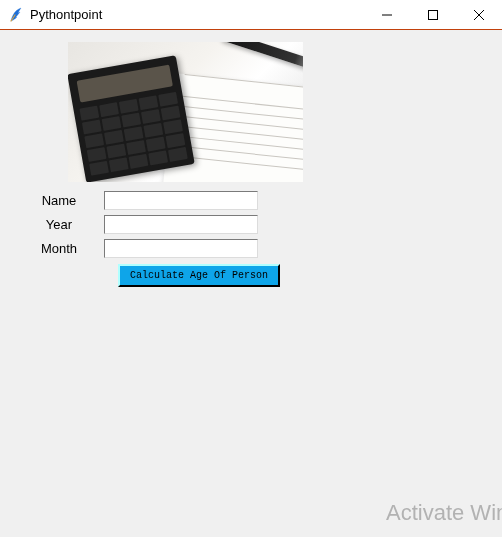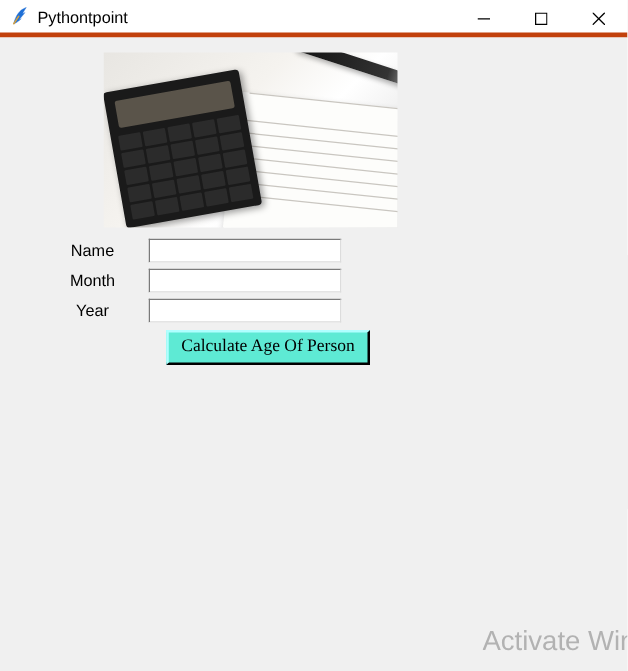--- a/index.html
+++ b/index.html
@@ -11,21 +11,21 @@
       font-size: 12px;
       overflow: hidden;
       position: relative;
     }
     .titlebar {
       height: 30px;
       background: #fff;
       display: flex;
       align-items: center;
       padding-left: 8px;
-      border-bottom: 4px solid #c2410c;
+      border-bottom: 1px solid #c2410c;
     }
     .tk-icon {
       width: 16px; height: 16px;
       margin-right: 6px;
       display: inline-block;
     }
     .title {
       flex: 1;
       font-size: 13px;
       color: #000;
@@ -41,21 +41,20 @@
       align-items: center;
       justify-content: center;
       font-size: 13px;
       color: #000;
     }
     .client {
       background: #f0f0f0;
       height: 508px;
       position: relative;
       padding-top: 12px;
-      padding-left: 15px;
     }
     .photo {
       margin-left: 68px;
       width: 235px;
       height: 140px;
       background: linear-gradient(135deg, #e8e6e2 0%, #f5f3ef 40%, #ffffff 60%, #d9d9d9 100%);
       position: relative;
       overflow: hidden;
     }
     .calc-body {
@@ -135,28 +134,28 @@
       border-bottom: 1px solid #dcdcdc;
       font-size: 12px;
       padding: 0 2px;
       outline: none;
     }
     .btn-row {
       margin-left: 104px;
       margin-top: 4px;
     }
     .calc-btn {
-      background: #5eead4;
+      background: #0ea5e9;
       border-top: 2px solid #b0ffff;
       border-left: 2px solid #b0ffff;
       border-right: 2px solid #000;
       border-bottom: 2px solid #000;
       padding: 4px 10px;
-      font-size: 14px;
-      font-family: Liberation Serif, serif;
+      font-size: 10px;
+      font-family: Liberation Mono, monospace;
       cursor: pointer;
     }
     .watermark {
       position: absolute;
       right: 0;
       bottom: 12px;
       color: #b2b2b2;
       font-size: 22px;
       font-weight: 400;
       font-family: "Segoe UI Light", "Segoe UI", sans-serif;
@@ -232,26 +231,26 @@
       </div>
     </div>
   </div>
 
   <div class="form">
     <div class="row">
       <div class="lbl">Name</div>
       <input class="inp" type="text" value="" style="">
     </div>
     <div class="row">
+      <div class="lbl">Year</div>
+      <input class="inp" type="text" value="" style="">
+    </div>
+    <div class="row">
       <div class="lbl">Month</div>
       <input class="inp" type="text" value="" style="">
     </div>
-    <div class="row">
-      <div class="lbl">Year</div>
-      <input class="inp" type="text" value="" style="">
-    </div>
     <div class="btn-row">
       <button class="calc-btn">Calculate Age Of Person</button>
     </div>
   </div>
 
   <div class="watermark">Activate Windows</div>
 </div>
 
 </body></html>

